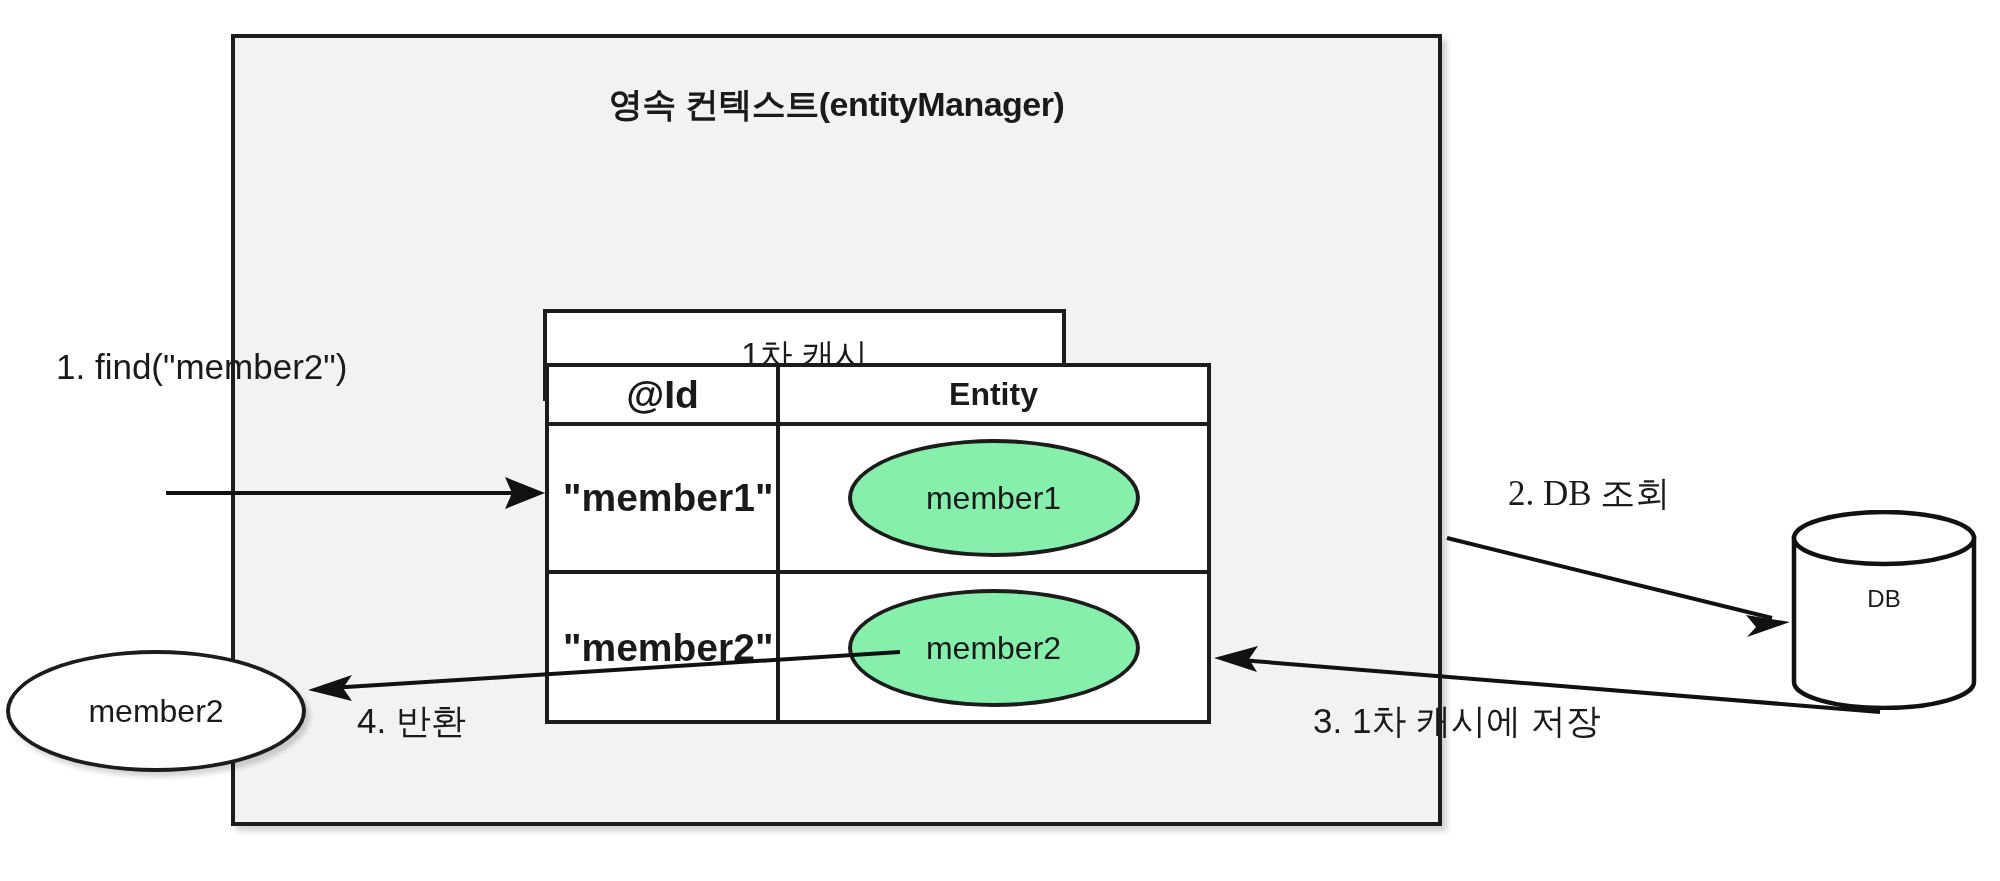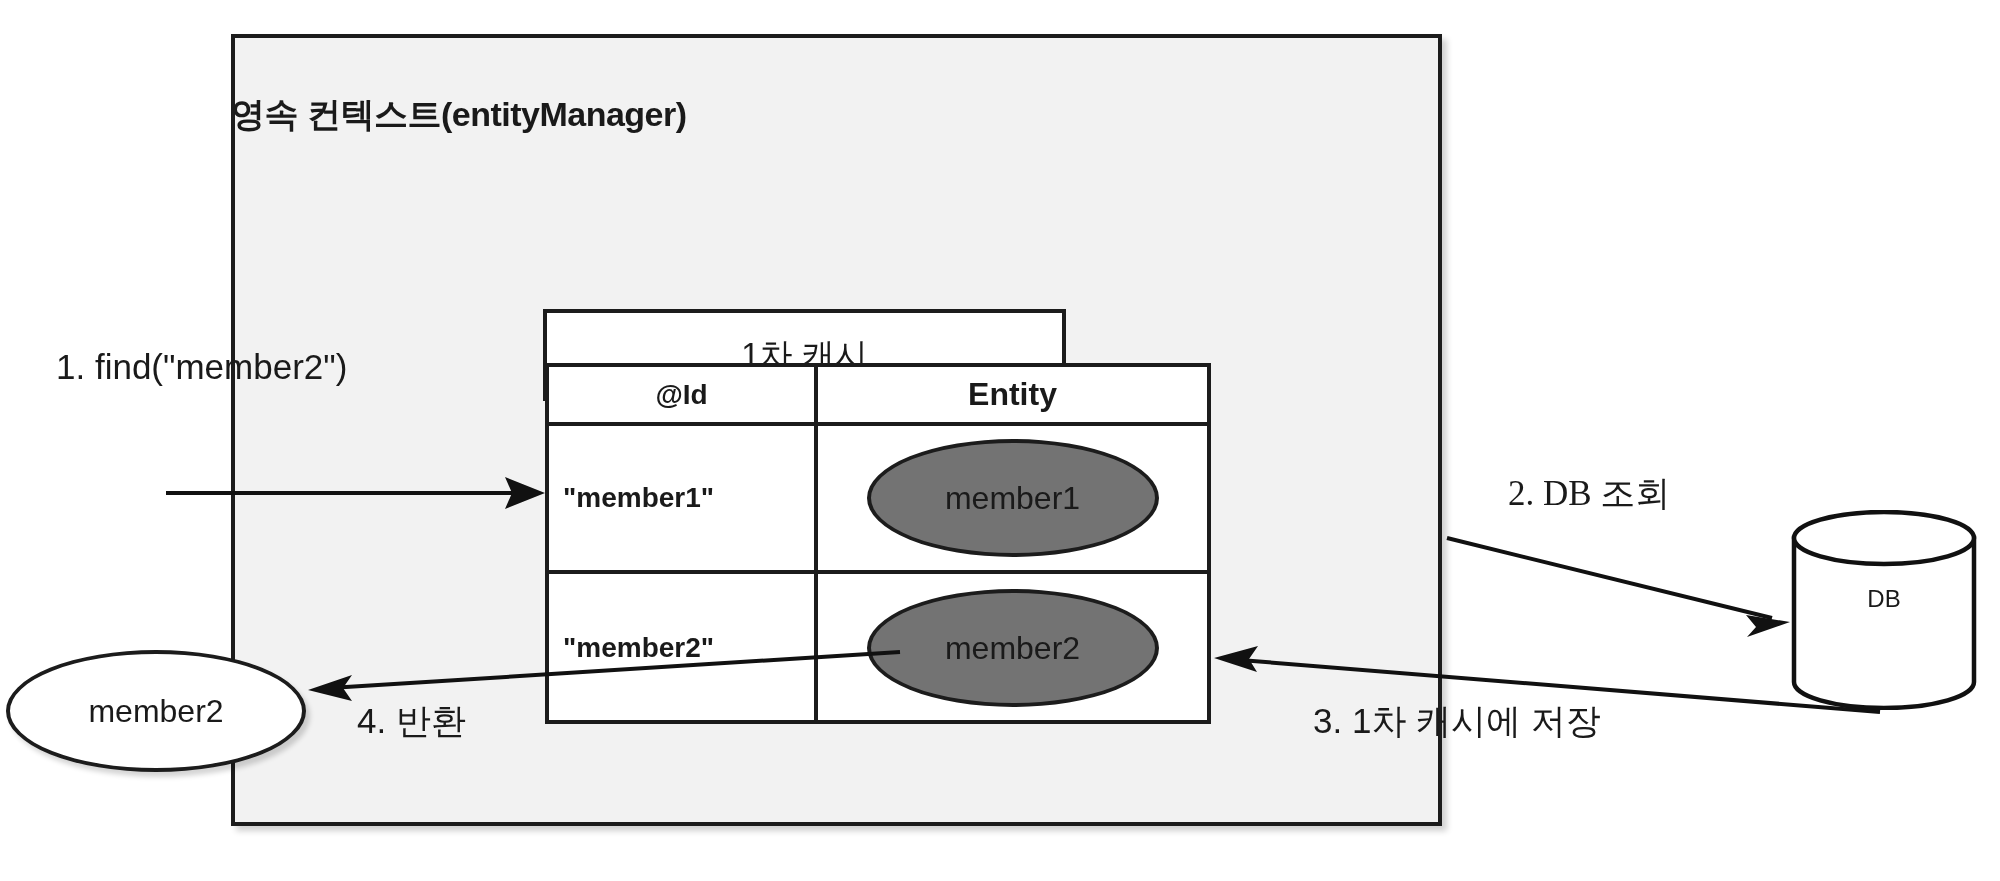--- a/index.html
+++ b/index.html
@@ -29,23 +29,23 @@
     width: 1211px;
     height: 792px;
     background: #f2f2f2;
     border: 4px solid #1c1c1c;
     box-sizing: border-box;
     box-shadow: 5px 5px 6px rgba(0,0,0,0.18);
   }
   .pc-title {
     position: absolute;
     left: 231px;
-    top: 92px;
+    top: 82px;
     width: 1211px;
-    text-align: left;
+    text-align: center;
     font-size: 34px;
     font-weight: bold;
     letter-spacing: -0.5px;
   }
 
   
   .cache-tab {
     position: absolute;
     left: 543px;
     top: 272px;
@@ -87,27 +87,27 @@
     left: 0;
     width: 100%;
     height: 148px;
     display: flex;
     box-sizing: border-box;
   }
   .tbl-row.r1 { top: 59px; border-bottom: 4px solid #1c1c1c; }
   .tbl-row.r2 { top: 207px; }
 
   .cell-id {
-    width: 269px;
+    width: 231px;
     border-right: 4px solid #1c1c1c;
     box-sizing: border-box;
     display: flex;
     align-items: center;
     justify-content: center;
-    font-size: 28px;
+    font-size: 39px;
     font-weight: bold;
   }
   .cell-id.val {
     justify-content: flex-start;
     padding-left: 14px;
   }
   .cell-entity {
     flex: 1;
     box-sizing: border-box;
     display: flex;
@@ -117,21 +117,21 @@
     font-weight: bold;
     position: relative;
   }
 
   
   .ellipse {
     width: 292px;
     height: 118px;
     border: 4px solid #1c1c1c;
     border-radius: 50%;
-    background: #737373;
+    background: #86efac;
     display: flex;
     align-items: center;
     justify-content: center;
     font-size: 32px;
     font-weight: normal;
     box-sizing: border-box;
   }
 
   
   .ret-ellipse {

